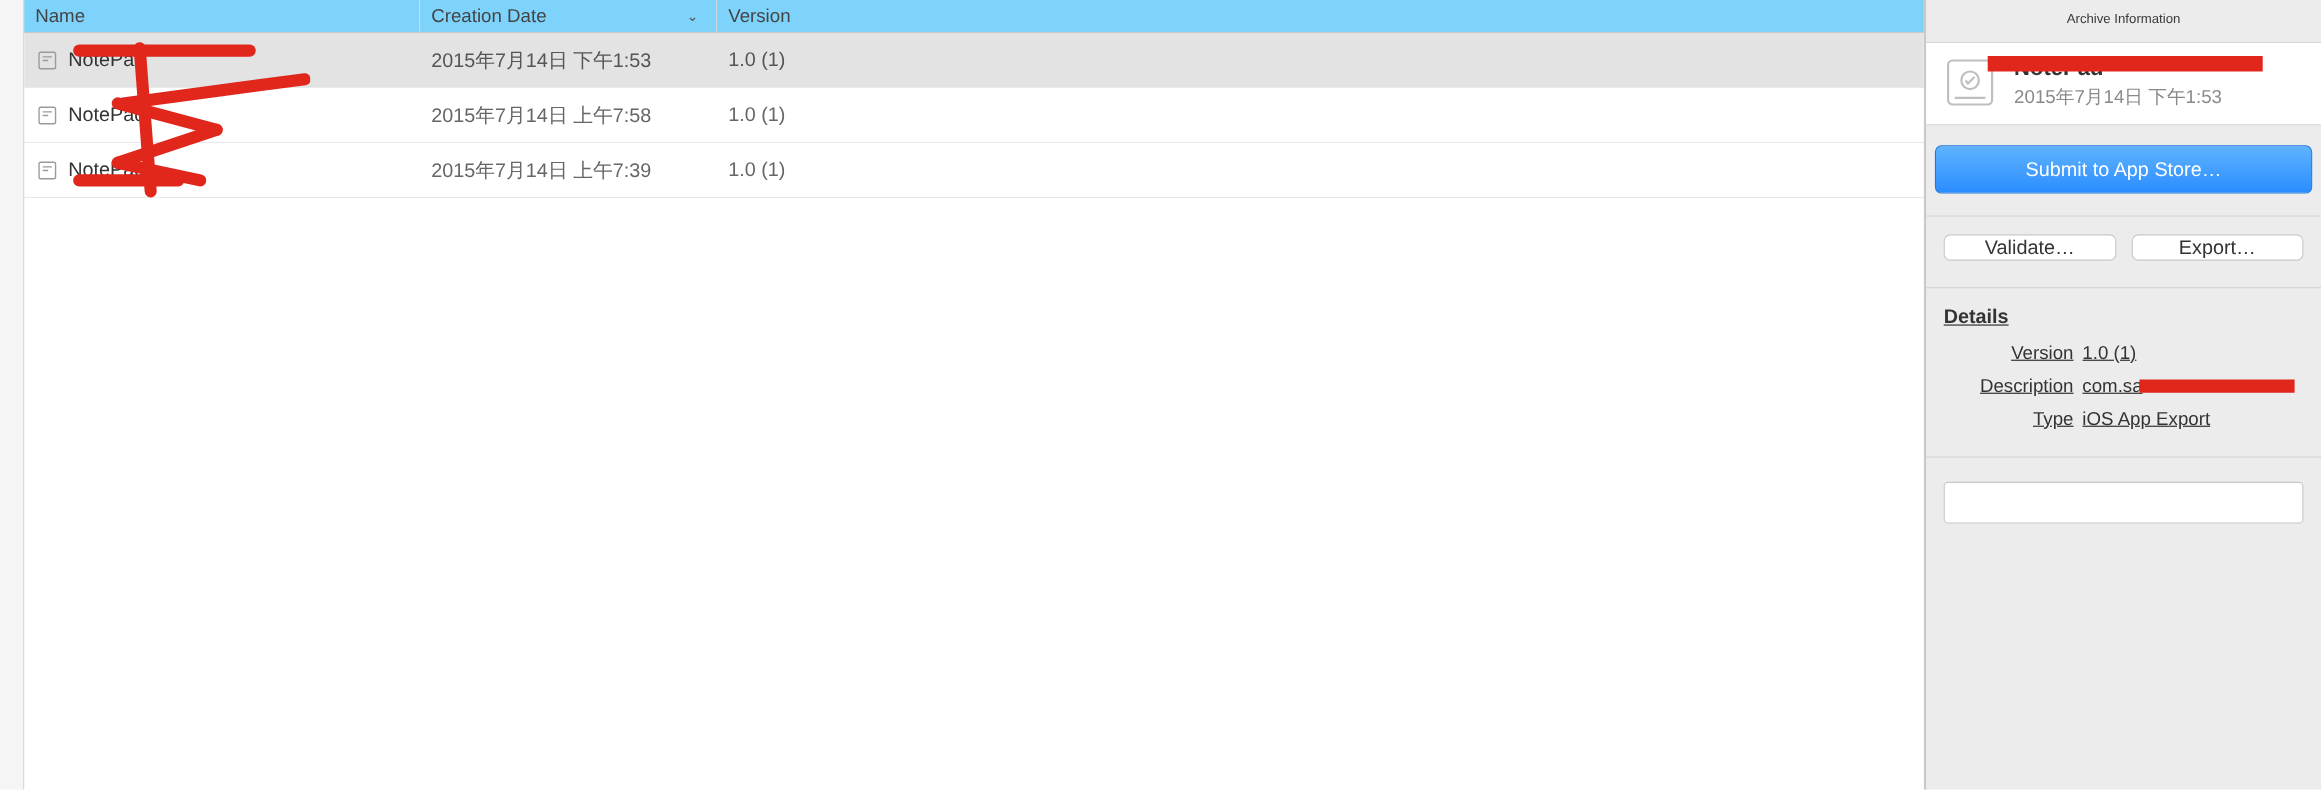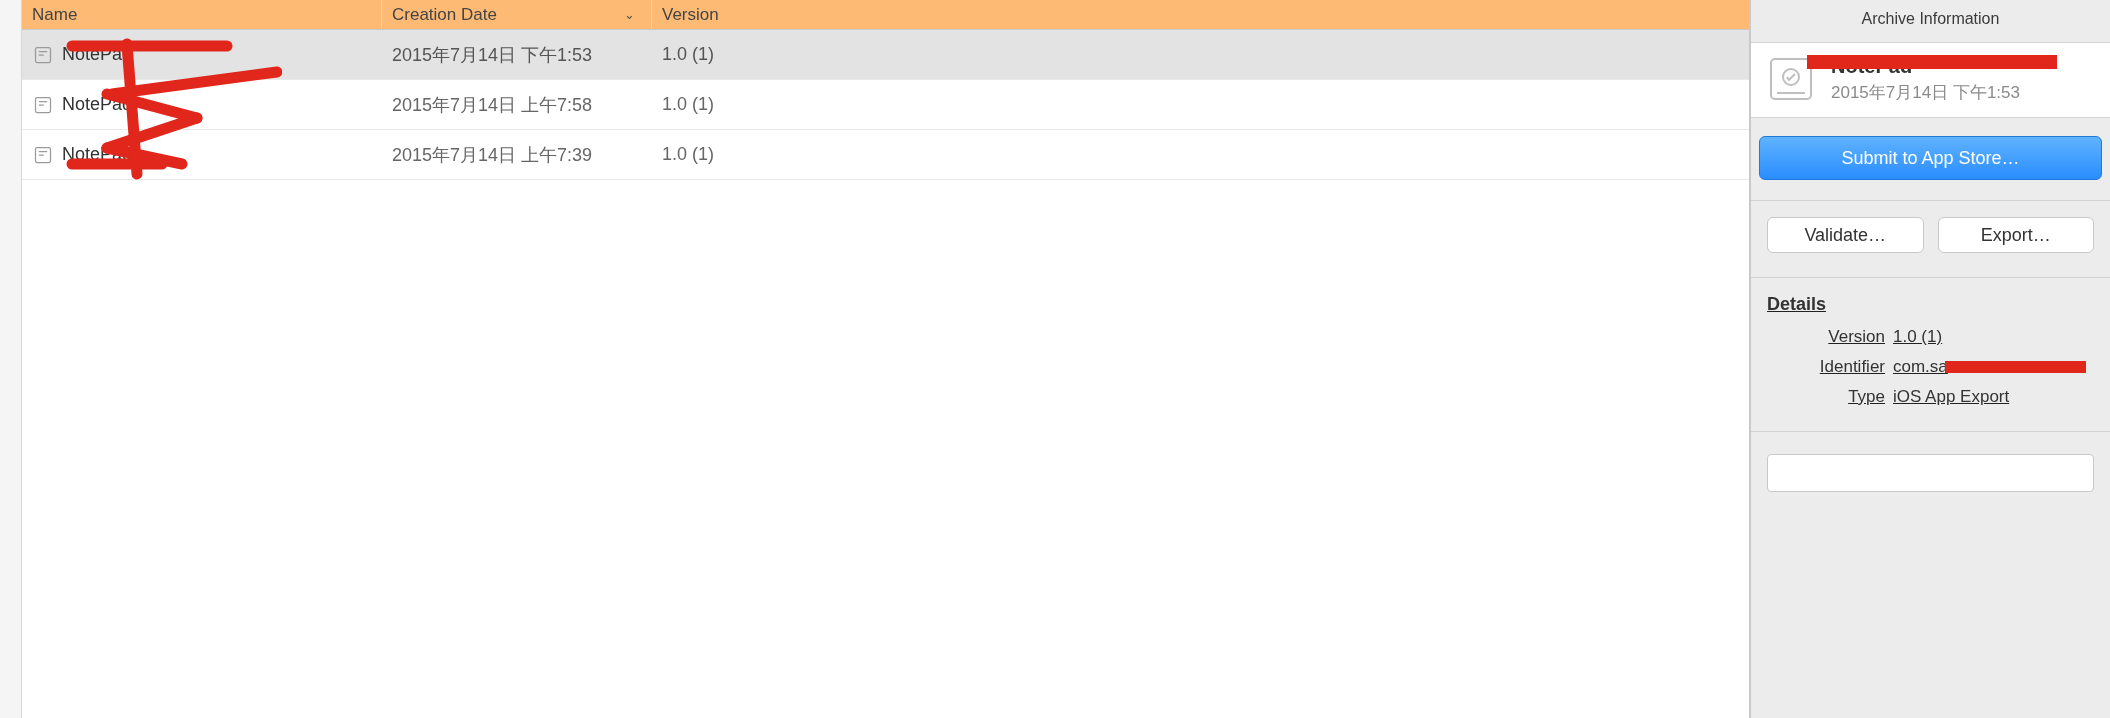--- a/index.html
+++ b/index.html
@@ -25,21 +25,21 @@
       flex: 1;
       display: flex;
       flex-direction: column;
       border-right: 1px solid #c9c9c9;
       min-width: 0;
     }
     .list-header {
       display: flex;
       height: 30px;
       border-bottom: 1px solid #c9c9c9;
-      background: #fdba74;
+      background: #7dd3fc;
       user-select: none;
     }
     .col-h {
       display: flex;
       align-items: center;
       padding: 0 10px;
       border-right: 1px solid #d8d8d8;
       color: #444;
       font-size: 17px;
       white-space: nowrap;
@@ -82,21 +82,21 @@
     .info-panel {
       width: 360px;
       background: #ececec;
       display: flex;
       flex-direction: column;
       border-left: 1px solid #c9c9c9;
       overflow: auto;
     }
     .info-title {
       text-align: center;
-      font-size: 16px;
+      font-size: 12px;
       color: #3a3a3a;
       padding: 10px 0 14px;
     }
     .white-block {
       background: #ffffff;
       border-top: 1px solid #d3d3d3;
       border-bottom: 1px solid #d3d3d3;
     }
     .archive-header {
       display: flex;
@@ -141,21 +141,21 @@
     }
     .btn-row {
       padding: 16px 16px 24px;
       display: flex;
       gap: 14px;
       border-bottom: 1px solid #d3d3d3;
       background: #ececec;
     }
     .btn-default {
       flex: 1;
-      height: 36px;
+      height: 24px;
       background: #ffffff;
       border: 1px solid #c8c8c8;
       color: #333;
     }
 
     .section {
       padding: 16px 16px 10px;
       text-decoration: underline;
     }
     .section-h {
@@ -308,21 +308,21 @@
       <span>Export…</span>
     </div>
   </div>
 
   <div class="section" style="border-bottom:1px solid #d3d3d3;">
     <div class="section-h">Details</div>
     <div class="details-grid rel">
       <div class="dk">Version</div>
       <div class="dv">1.0 (1)</div>
 
-      <div class="dk">Identifier</div>
+      <div class="dk">Description</div>
       <div class="dv rel">
         <span>com.sa</span>
         <svg class="scribble" style="left:52px; top:2px;" width="180" height="16" viewBox="0 0 180 16">
           <line x1="0" y1="8" x2="180" y2="8" stroke="#e1261c" stroke-width="12" stroke-linecap="round"></line>
         </svg>
       </div>
 
       <div class="dk">Type</div>
       <div class="dv">iOS App Export</div>
     </div>

